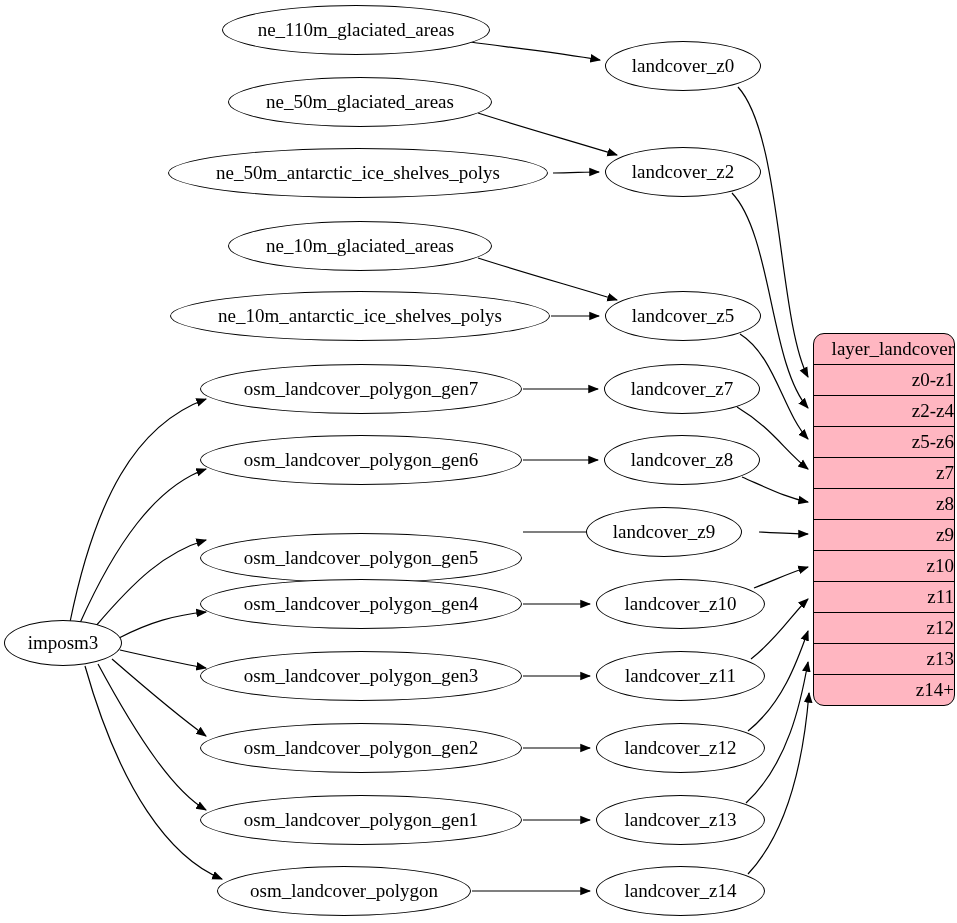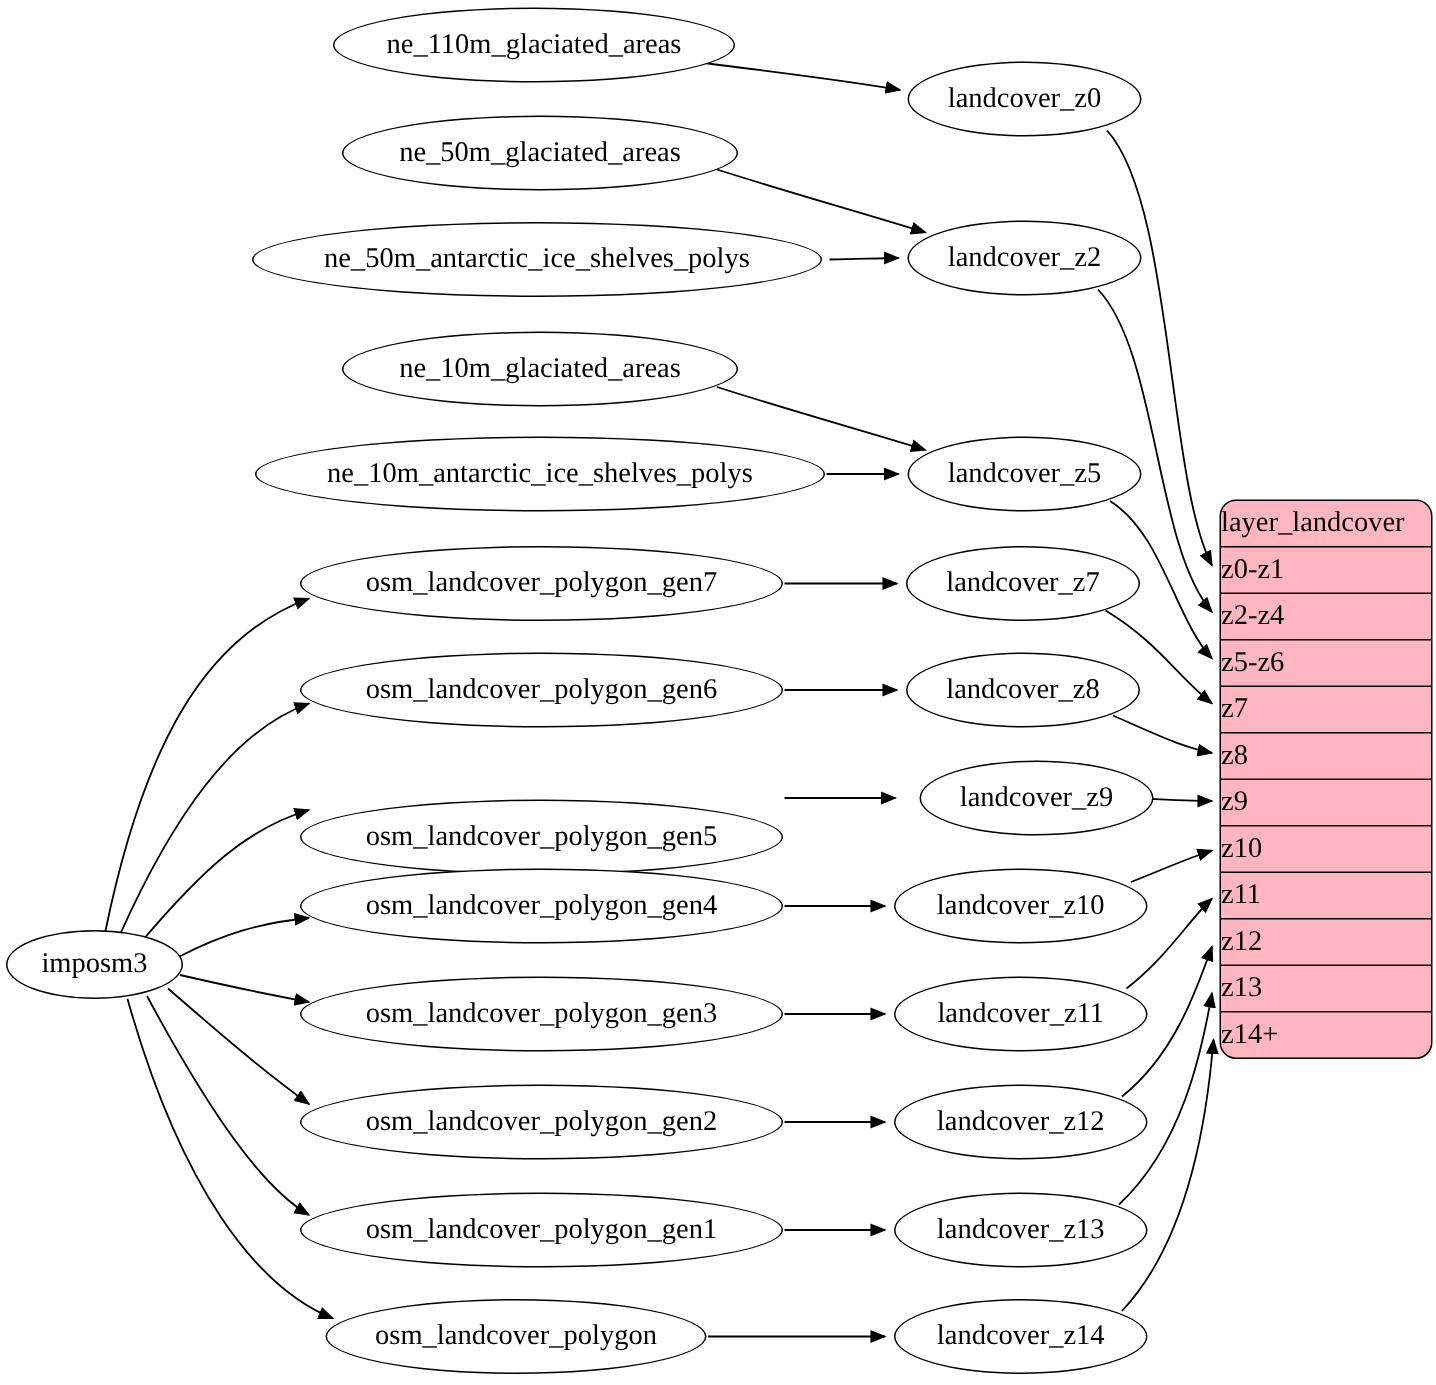--- a/index.html
+++ b/index.html
@@ -24,21 +24,21 @@
     position:absolute; z-index:2;
     left:813px; top:333px; width:140px;
     background:#ffb6c1;
     border:1px solid #000;
     border-radius:11px;
     overflow:hidden;
     box-sizing:content-box;
   }
   .record-title, .record-row {
     height:30px; line-height:30px;
-    text-align:left;
+    text-align:right;
   }
   .record-row { border-top:1px solid #000; }
 </style>
 </head>
 <body>
 
 <div id="canvas">
 
   <svg id="edges" width="957" height="923" viewBox="0 0 957 923">
     <defs>
@@ -134,21 +134,21 @@
     </div>
   <div class="ellipse" style="left:605px;top:291px;width:156px;height:50px">
       <span>landcover_z5</span>
     </div>
   <div class="ellipse" style="left:604px;top:364px;width:156px;height:50px">
       <span>landcover_z7</span>
     </div>
   <div class="ellipse" style="left:604px;top:435px;width:156px;height:50px">
       <span>landcover_z8</span>
     </div>
-  <div class="ellipse" style="left:613px;top:507px;width:156px;height:50px">
+  <div class="ellipse" style="left:586px;top:507px;width:156px;height:50px">
       <span>landcover_z9</span>
     </div>
   <div class="ellipse" style="left:596px;top:579px;width:169px;height:50px">
       <span>landcover_z10</span>
     </div>
   <div class="ellipse" style="left:596px;top:651px;width:169px;height:50px">
       <span>landcover_z11</span>
     </div>
   <div class="ellipse" style="left:596px;top:723px;width:169px;height:50px">
       <span>landcover_z12</span>

